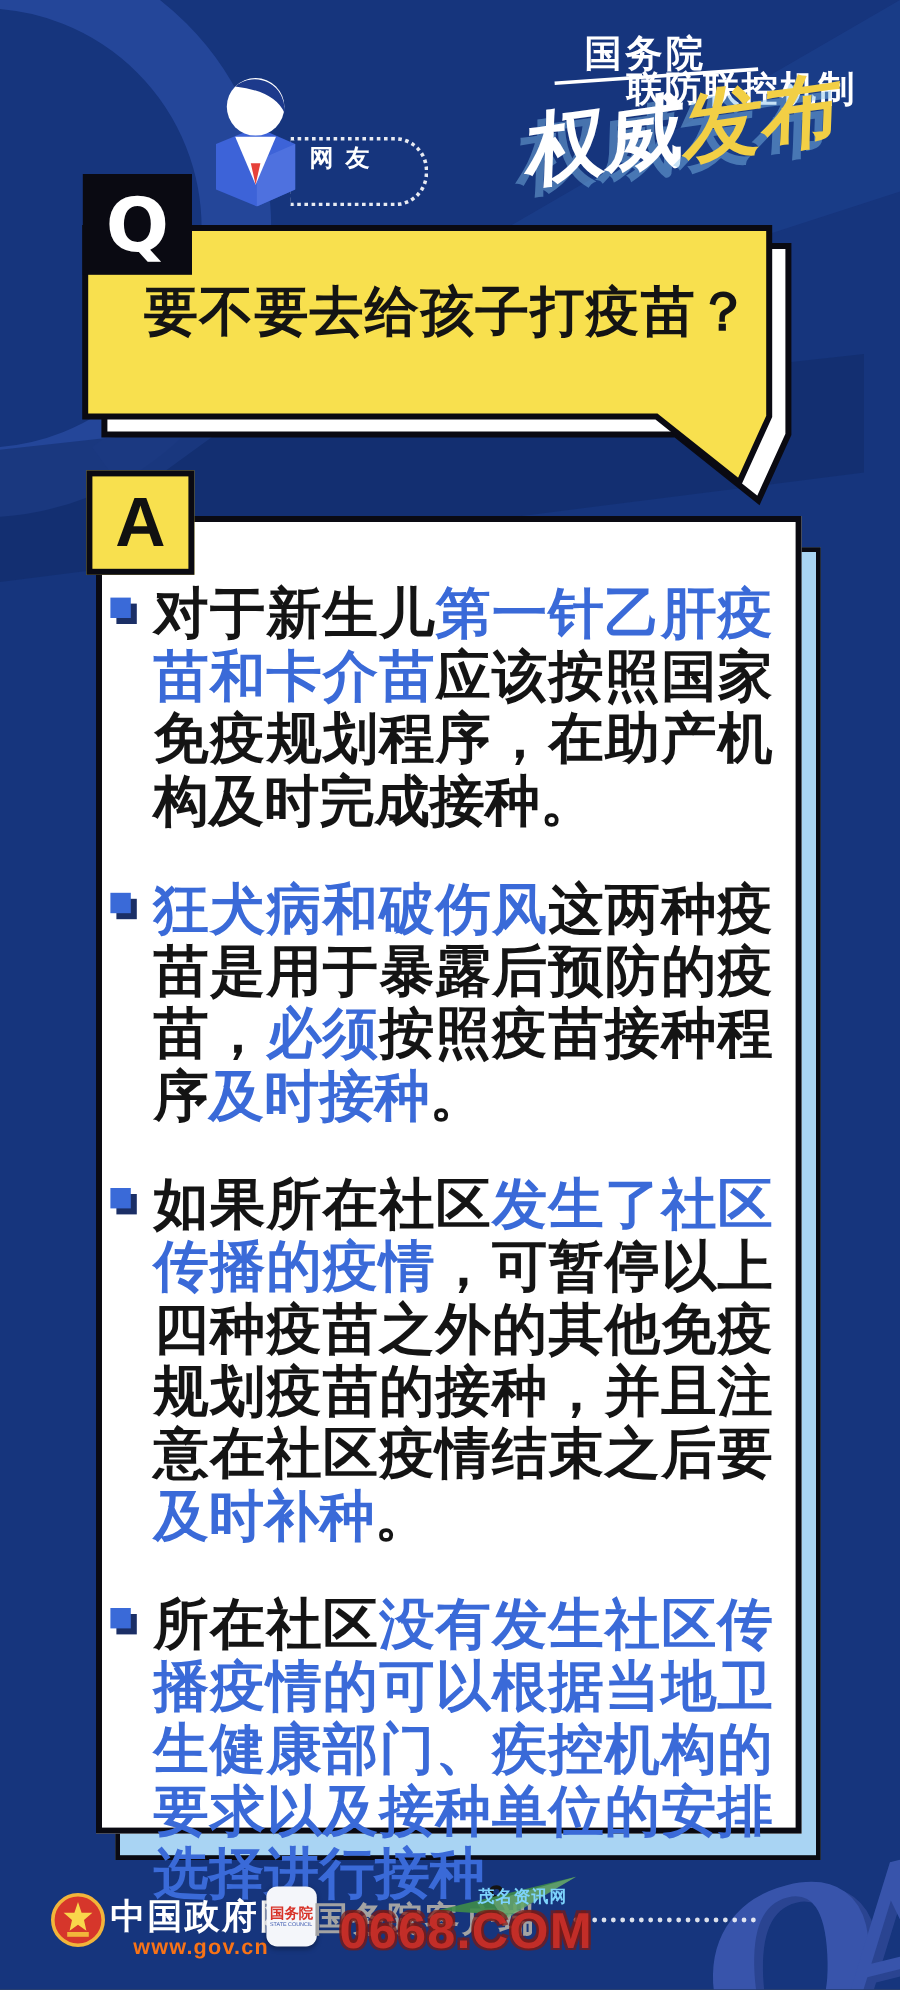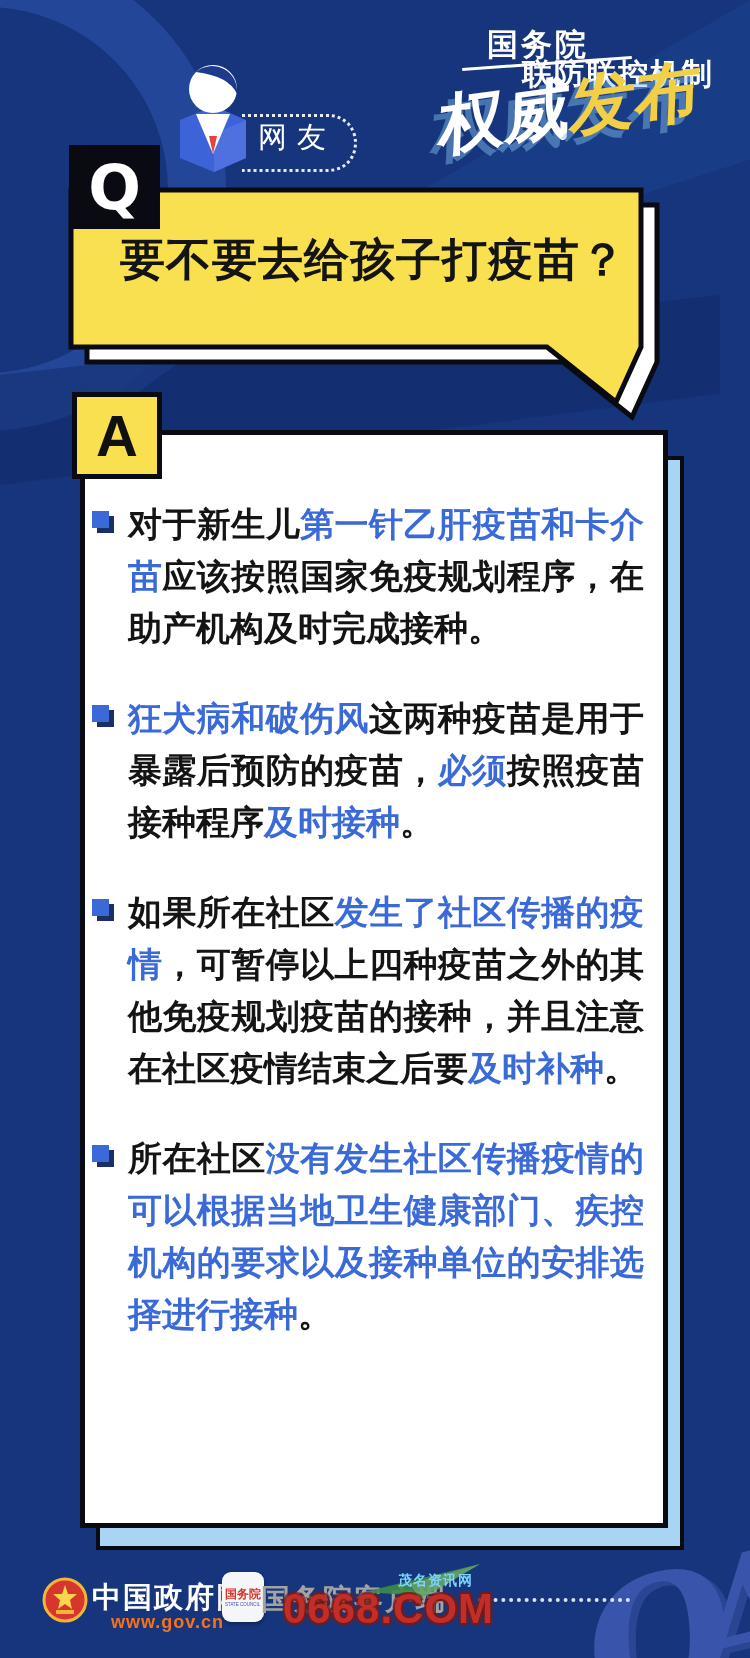--- a/index.html
+++ b/index.html
@@ -43,21 +43,21 @@
   .hdr-brand .b1{color:#ffffff;}
   .hdr-brand .b2{color:#f2cf45;}
   
   .asker-frame{
     position:absolute;left:242px;top:114px;width:112px;height:52px;z-index:2;
     border:3px dotted rgba(255,255,255,.9);border-left:none;
     border-radius:0 28px 28px 0;
   }
   .asker-label{
     position:absolute;left:258px;top:118px;z-index:3;color:#fff;
-    font-size:29px;font-weight:normal;letter-spacing:10px;white-space:nowrap;
+    font-size:20px;font-weight:bold;letter-spacing:10px;white-space:nowrap;
   }
   .avatar{position:absolute;left:168px;top:62px;z-index:4;}
   
   .bubble-svg{position:absolute;left:0;top:0;z-index:2;}
   .q-badge{
     position:absolute;left:69px;top:145px;width:91px;height:84px;z-index:4;
     background:#0a0a12;color:#fff;display:flex;align-items:center;justify-content:center;
     font-size:62px;font-weight:bold;font-family:"DejaVu Sans","Liberation Sans",sans-serif;
   }
   .question-text{
@@ -78,22 +78,22 @@
   }
   .card{
     position:absolute;left:80px;top:430px;width:578px;height:1088px;z-index:4;
     background:#ffffff;border:5px solid #0a0a12;
   }
   .bullet-list{
     position:absolute;left:128px;top:482px;width:516px;z-index:5;
     margin:0;padding:0;list-style:none;
   }
   .bullet{
-    position:relative;margin:16px 0 38px 0;
-    color:#141414;font-size:34px;line-height:52px;font-weight:bold;
+    position:relative;margin:3px 0 38px 0;
+    color:#141414;font-size:46px;line-height:52px;font-weight:bold;
     word-break:break-all;overflow-wrap:anywhere;text-align:justify;
   }
   .bullet::before{
     content:"";position:absolute;left:-36px;top:13px;width:17px;height:17px;
     background:#3a6ad8;box-shadow:5px 5px 0 0 #1b2f66;
   }
   .bullet .hl{color:#3a6ad8;}
   
   .ftr{position:absolute;z-index:5;}
   .emblem{left:42px;top:1574px;}

